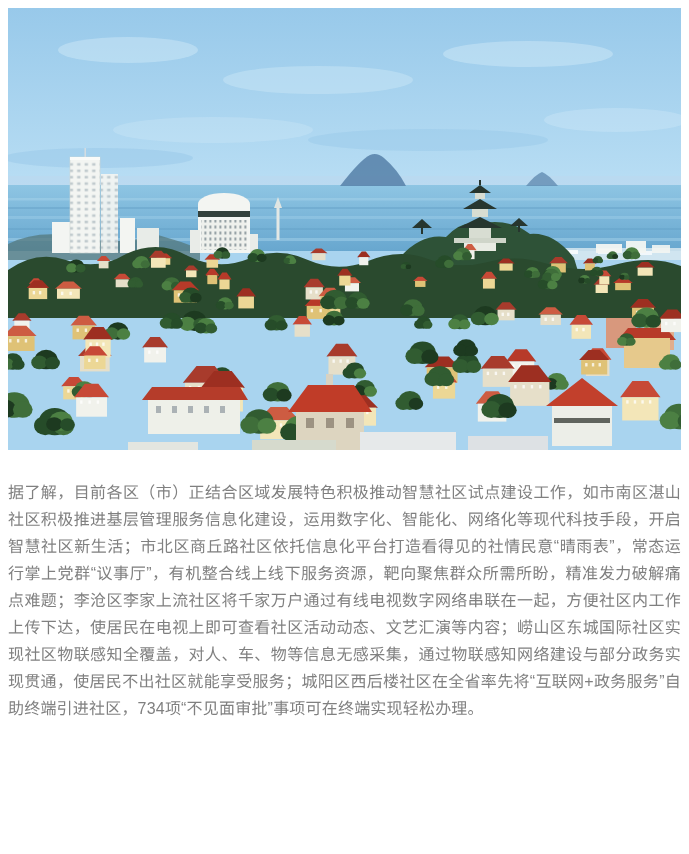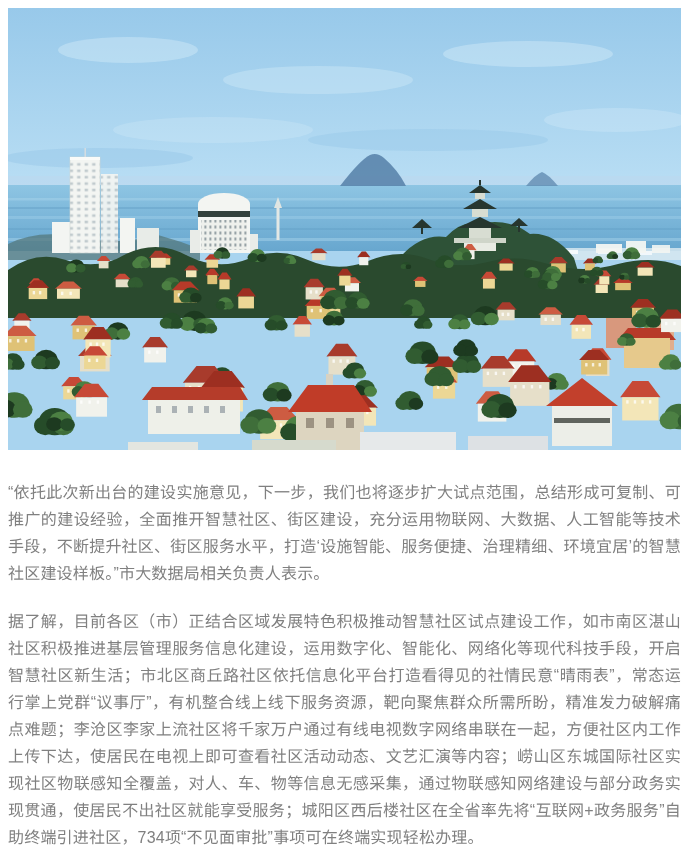--- a/index.html
+++ b/index.html
@@ -577,17 +577,16 @@
         <rect x="546" y="410" width="56" height="5" fill="#60645e"></rect>
         <rect x="352" y="424" width="96" height="18" fill="#e6e9ea"></rect>
         <rect x="460" y="428" width="80" height="14" fill="#dde1e4"></rect>
         <rect x="244" y="432" width="84" height="10" fill="#d6dacd"></rect>
         <rect x="120" y="434" width="70" height="8" fill="#e3e6e0"></rect>
       </g>
     </svg>
   </figure>
 
   <div class="article">
-    <p>“依托此次新出台的建设实施意见，下一步，我们也将逐步扩大试点范围，总结形成可复制、可推广的建设经验，全面推开智慧社区、街区建设，充分运用物联网、大数据、人工智能等技术手段，不断提升社区、街区服务水平，打造‘设施智能、服务便捷、治理精细、环境宜居’的智慧社区建设样板。”市大数据局相关负责人表示。</p>
     <p>据了解，目前各区（市）正结合区域发展特色积极推动智慧社区试点建设工作，如市南区湛山社区积极推进基层管理服务信息化建设，运用数字化、智能化、网络化等现代科技手段，开启智慧社区新生活；市北区商丘路社区依托信息化平台打造看得见的社情民意“晴雨表”，常态运行掌上党群“议事厅”，有机整合线上线下服务资源，靶向聚焦群众所需所盼，精准发力破解痛点难题；李沧区李家上流社区将千家万户通过有线电视数字网络串联在一起，方便社区内工作上传下达，使居民在电视上即可查看社区活动动态、文艺汇演等内容；崂山区东城国际社区实现社区物联感知全覆盖，对人、车、物等信息无感采集，通过物联感知网络建设与部分政务实现贯通，使居民不出社区就能享受服务；城阳区西后楼社区在全省率先将“互联网+政务服务”自助终端引进社区，734项“不见面审批”事项可在终端实现轻松办理。</p>
   </div>
 
 </div>
 
 </body></html>

